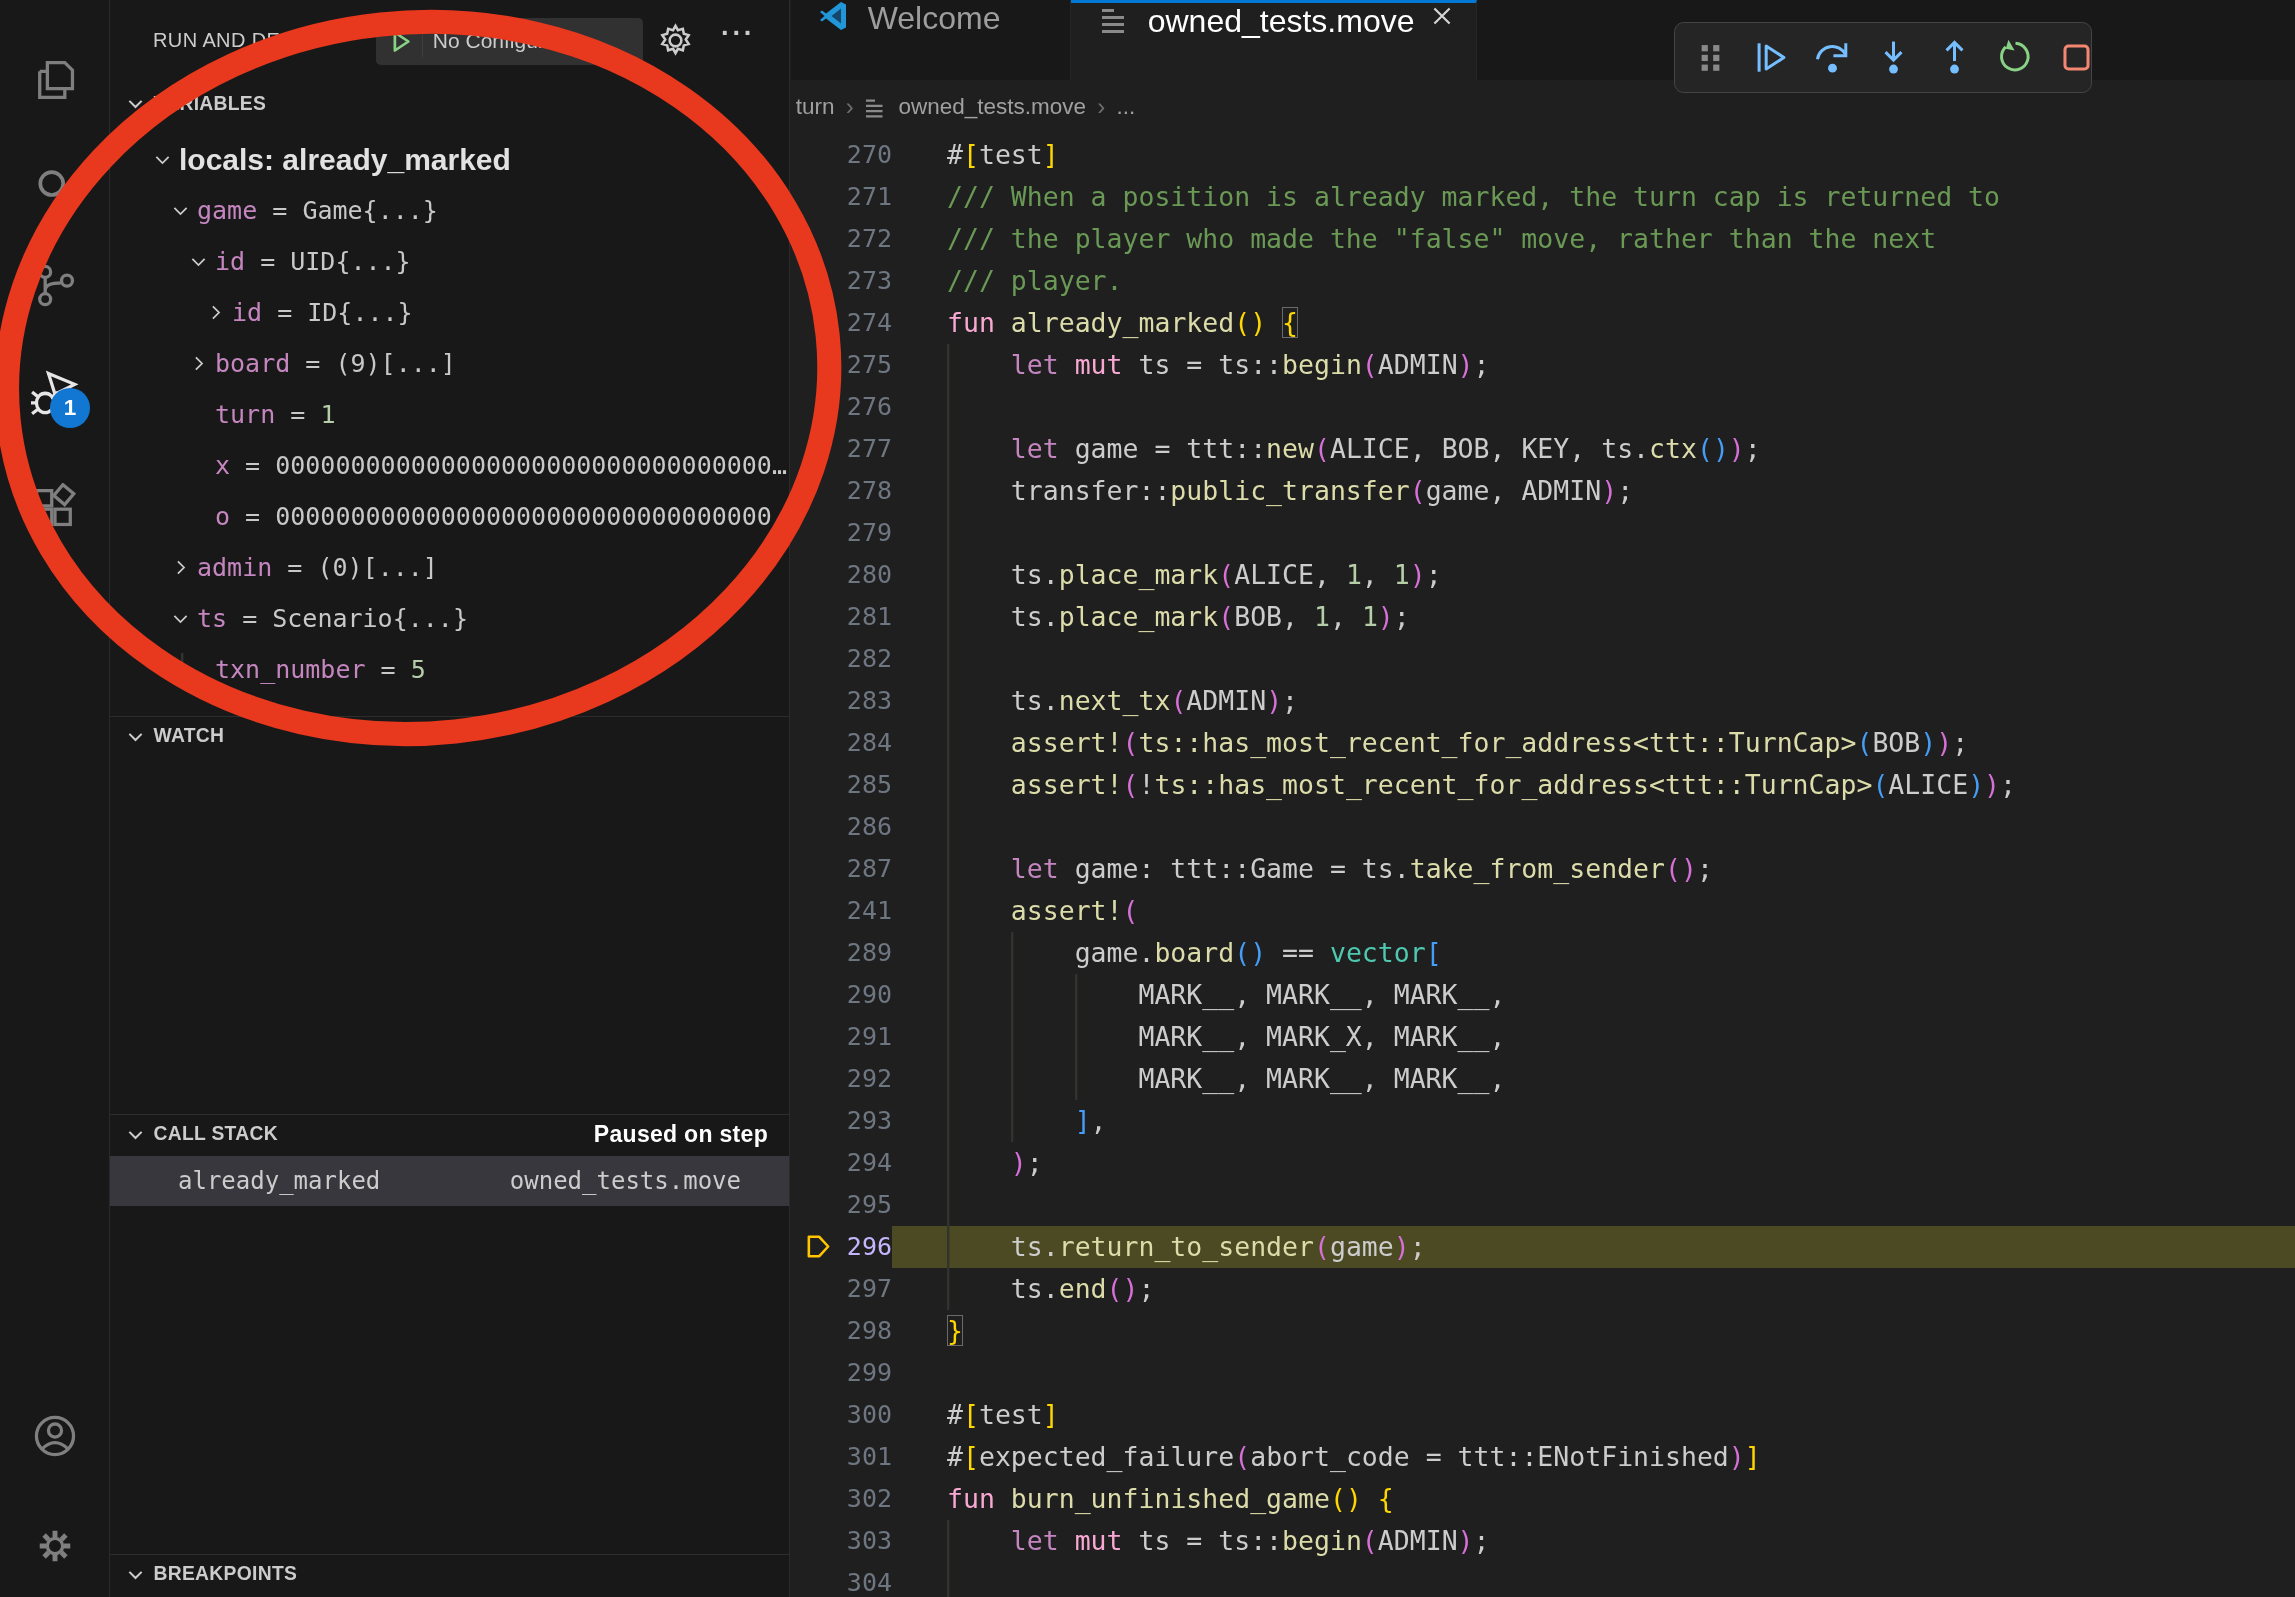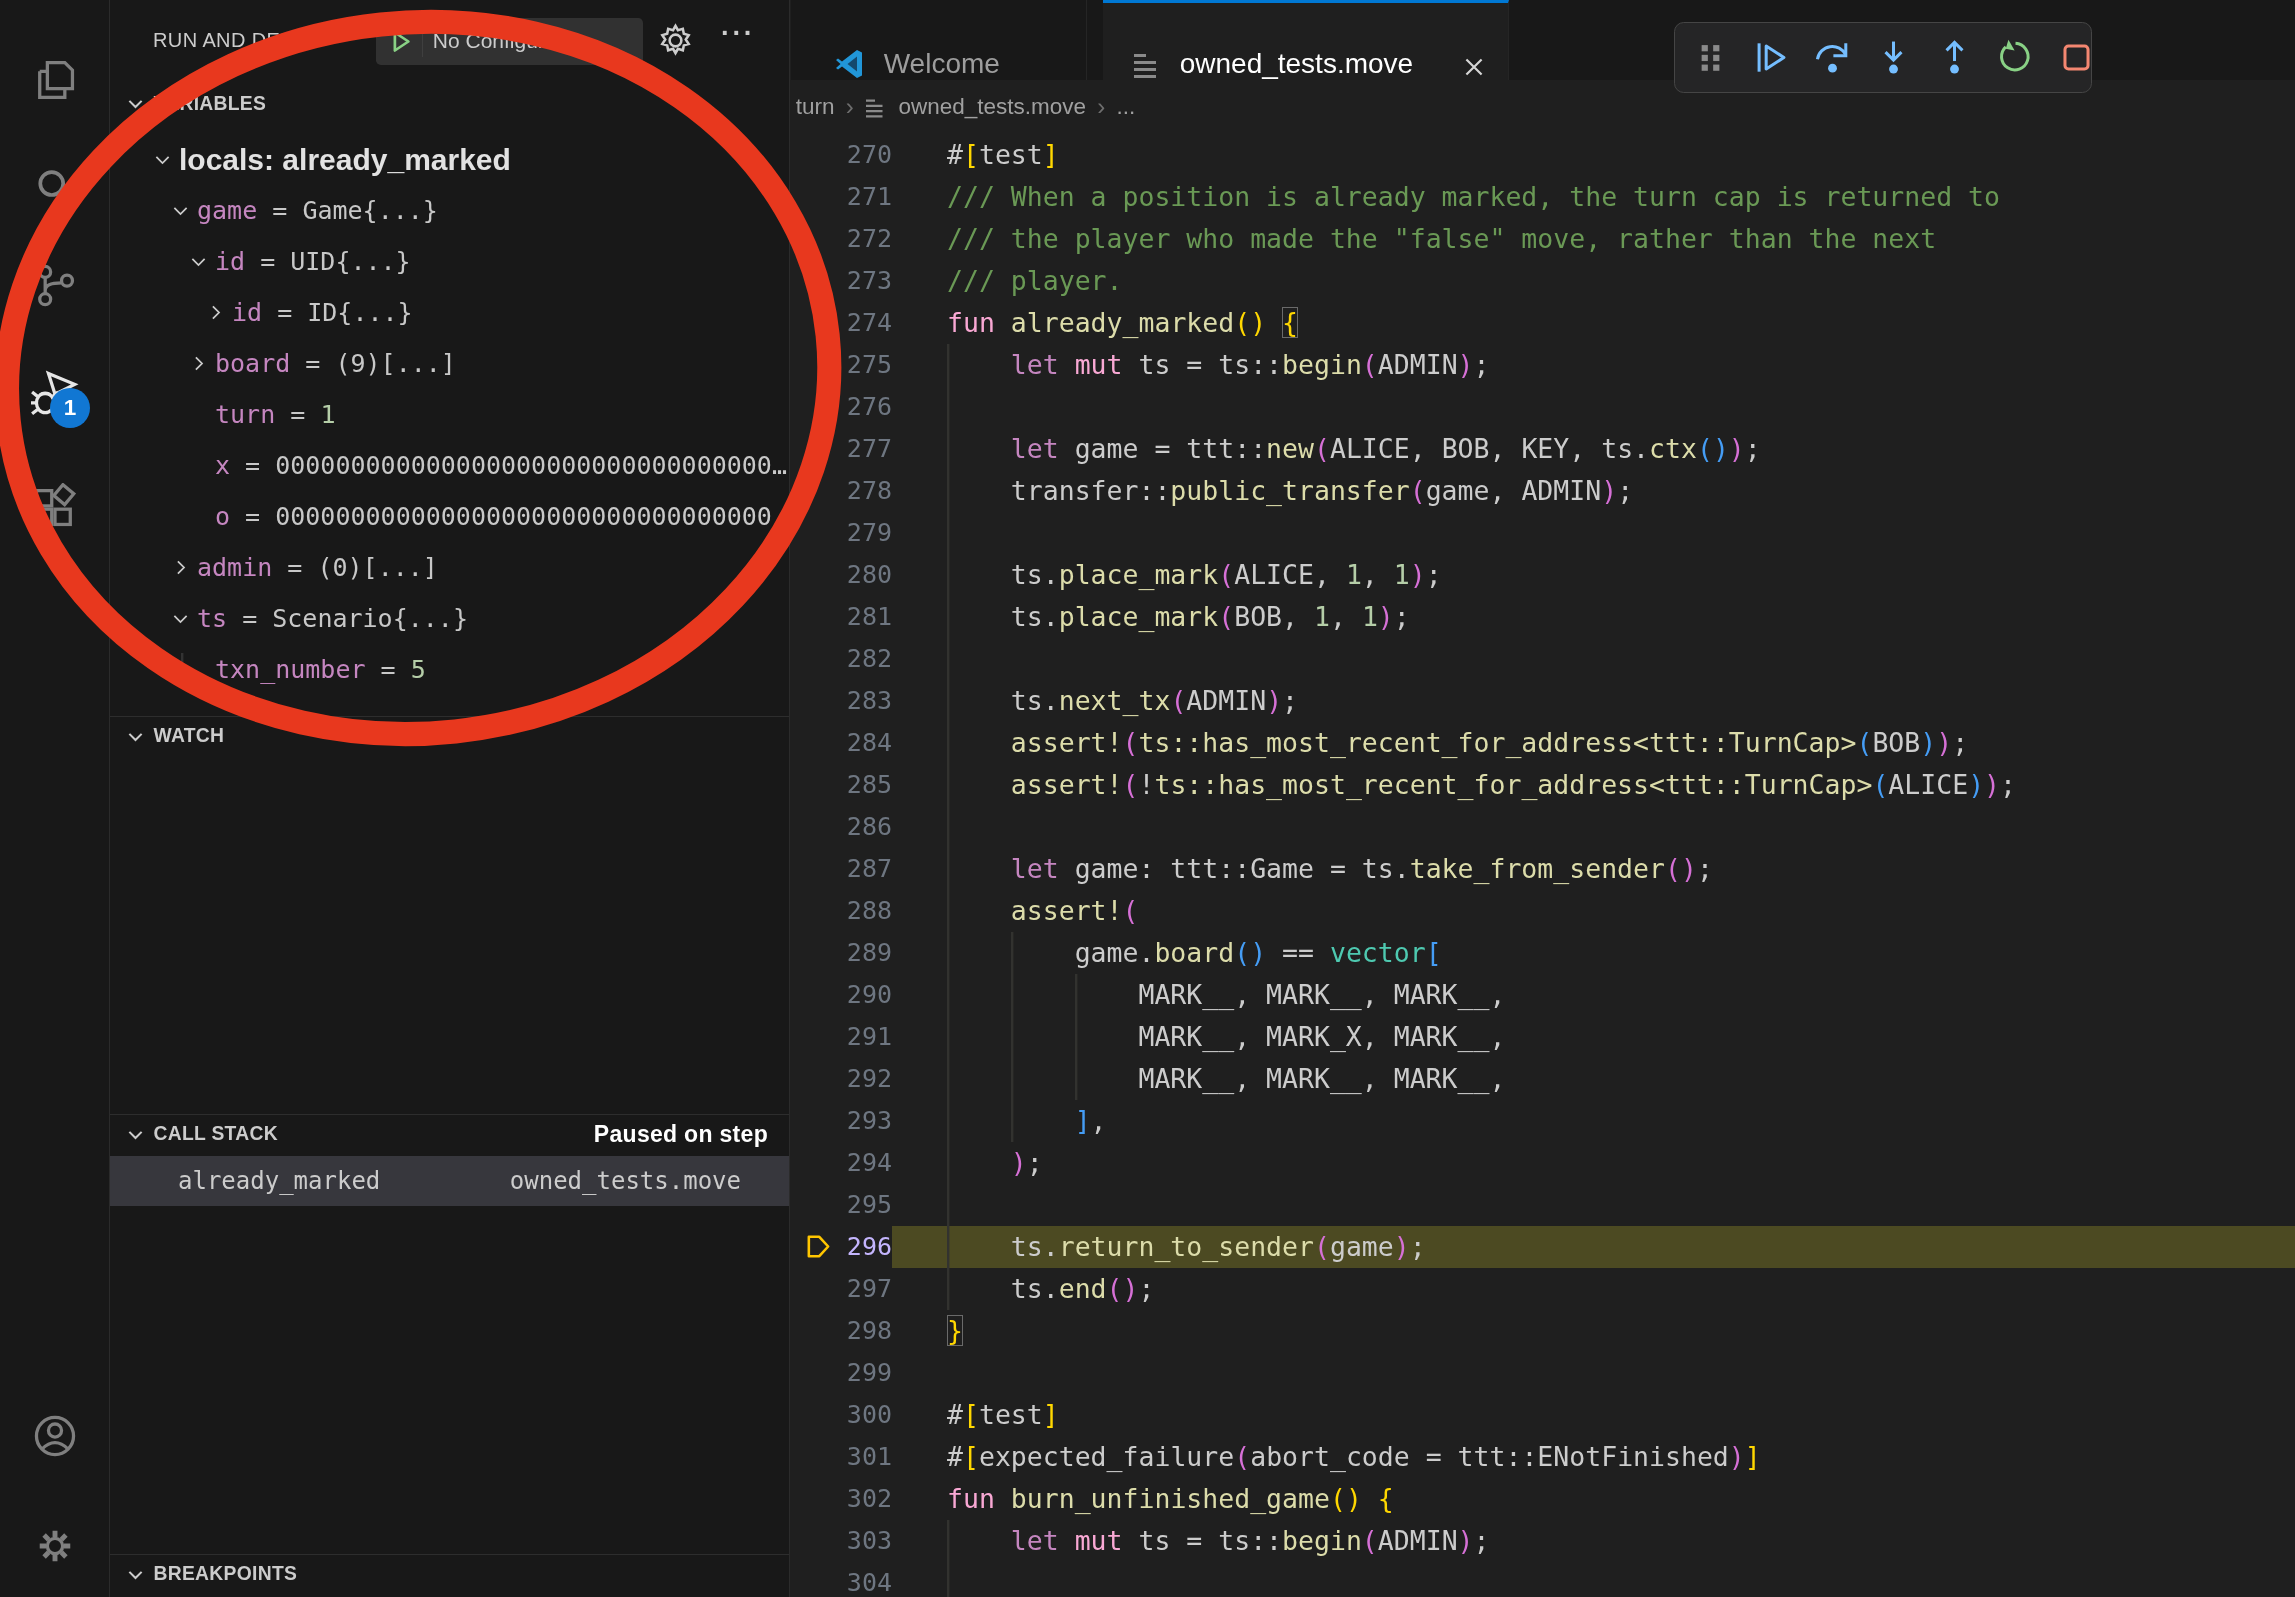--- a/index.html
+++ b/index.html
@@ -52,22 +52,22 @@
 
   .frame { position:absolute; left:0; top:1156px; width:100%; height:50px; background:#37373d;
            display:flex; align-items:center; justify-content:space-between;
            font-family:"DejaVu Sans Mono", monospace; font-size:24px; color:#cccccc; }
   .fname { margin-left:68px; }
   .ffile { margin-right:48px; }
 
   
   .editor { position:absolute; left:791px; top:0; right:0; height:1597px; background:#1f1f1f; }
   .tabbar { position:absolute; left:0; top:0; right:0; height:80px; background:#181818; display:flex; }
-  .tab { height:80px; display:flex; align-items:flex-end; border-right:0.8px solid #252525;
-         font-size:28px; color:#9d9d9d; position:relative;margin-left:16px; }
+  .tab { height:80px; display:flex; align-items:flex-start; border-right:0.8px solid #252525;
+         font-size:32px; color:#9d9d9d; position:relative; }
   .tab.welcome { width:280px; }
   .tab.active { width:406px; background:#1f1f1f; color:#ffffff; border-top:3.2px solid #0078d4; }
   .tab .tab-icon { width:32px; height:32px; margin:0 17.7px 0 27px; flex:none; }
   .tab .close { position:absolute; right:21px; width:26px; height:26px; }
 
   .breadcrumb { position:absolute; left:0; top:80px; right:0; height:53px; background:#1f1f1f;
                 display:flex; align-items:center; color:#a0a0a0; font-size:22.5px; }
   .breadcrumb .bc-item { margin:0 4.8px; }
   .breadcrumb .bc-sep { margin:0 6.4px; color:#6e6e6e; font-size:24px; }
   .breadcrumb .bc-icon { width:24px; height:24px; margin:0 6.4px 0 3.2px; }
@@ -316,21 +316,21 @@
         <div class="line"><span class="gutter">278</span><span class="lcontent"><span class="tok g">    </span><span class="tok p">transfer::</span><span class="tok f">public_transfer</span><span class="tok b2">(</span><span class="tok p">game, ADMIN</span><span class="tok b2">)</span><span class="tok p">;</span></span></div>
         <div class="line"><span class="gutter">279</span><span class="lcontent"><span class="tok g">    </span></span></div>
         <div class="line"><span class="gutter">280</span><span class="lcontent"><span class="tok g">    </span><span class="tok p">ts.</span><span class="tok f">place_mark</span><span class="tok b2">(</span><span class="tok p">ALICE, </span><span class="tok n">1</span><span class="tok p">, </span><span class="tok n">1</span><span class="tok b2">)</span><span class="tok p">;</span></span></div>
         <div class="line"><span class="gutter">281</span><span class="lcontent"><span class="tok g">    </span><span class="tok p">ts.</span><span class="tok f">place_mark</span><span class="tok b2">(</span><span class="tok p">BOB, </span><span class="tok n">1</span><span class="tok p">, </span><span class="tok n">1</span><span class="tok b2">)</span><span class="tok p">;</span></span></div>
         <div class="line"><span class="gutter">282</span><span class="lcontent"><span class="tok g">    </span></span></div>
         <div class="line"><span class="gutter">283</span><span class="lcontent"><span class="tok g">    </span><span class="tok p">ts.</span><span class="tok f">next_tx</span><span class="tok b2">(</span><span class="tok p">ADMIN</span><span class="tok b2">)</span><span class="tok p">;</span></span></div>
         <div class="line"><span class="gutter">284</span><span class="lcontent"><span class="tok g">    </span><span class="tok f">assert!</span><span class="tok b2">(</span><span class="tok f">ts::has_most_recent_for_address&lt;ttt::TurnCap&gt;</span><span class="tok b3">(</span><span class="tok p">BOB</span><span class="tok b3">)</span><span class="tok b2">)</span><span class="tok p">;</span></span></div>
         <div class="line"><span class="gutter">285</span><span class="lcontent"><span class="tok g">    </span><span class="tok f">assert!</span><span class="tok b2">(</span><span class="tok p">!</span><span class="tok f">ts::has_most_recent_for_address&lt;ttt::TurnCap&gt;</span><span class="tok b3">(</span><span class="tok p">ALICE</span><span class="tok b3">)</span><span class="tok b2">)</span><span class="tok p">;</span></span></div>
         <div class="line"><span class="gutter">286</span><span class="lcontent"><span class="tok g">    </span></span></div>
         <div class="line"><span class="gutter">287</span><span class="lcontent"><span class="tok g">    </span><span class="tok kc">let</span><span class="tok p"> game: ttt::Game = ts.</span><span class="tok f">take_from_sender</span><span class="tok b2">()</span><span class="tok p">;</span></span></div>
-        <div class="line"><span class="gutter">288</span><span class="lcontent"><span class="tok g">    </span><span class="tok f">assert!</span><span class="tok b2">(</span></span></div>
+        <div class="line"><span class="gutter">241</span><span class="lcontent"><span class="tok g">    </span><span class="tok f">assert!</span><span class="tok b2">(</span></span></div>
         <div class="line"><span class="gutter">289</span><span class="lcontent"><span class="tok g">    </span><span class="tok g">    </span><span class="tok p">game.</span><span class="tok f">board</span><span class="tok b3">()</span><span class="tok p"> == </span><span class="tok t">vector</span><span class="tok b3">[</span></span></div>
         <div class="line"><span class="gutter">290</span><span class="lcontent"><span class="tok g">    </span><span class="tok g">    </span><span class="tok g">    </span><span class="tok p">MARK__, MARK__, MARK__,</span></span></div>
         <div class="line"><span class="gutter">291</span><span class="lcontent"><span class="tok g">    </span><span class="tok g">    </span><span class="tok g">    </span><span class="tok p">MARK__, MARK_X, MARK__,</span></span></div>
         <div class="line"><span class="gutter">292</span><span class="lcontent"><span class="tok g">    </span><span class="tok g">    </span><span class="tok g">    </span><span class="tok p">MARK__, MARK__, MARK__,</span></span></div>
         <div class="line"><span class="gutter">293</span><span class="lcontent"><span class="tok g">    </span><span class="tok g">    </span><span class="tok b3">]</span><span class="tok p">,</span></span></div>
         <div class="line"><span class="gutter">294</span><span class="lcontent"><span class="tok g">    </span><span class="tok b2">)</span><span class="tok p">;</span></span></div>
         <div class="line"><span class="gutter">295</span><span class="lcontent"><span class="tok g">    </span></span></div>
         <div class="line hl"><span class="gutter"><svg class="marker" viewBox="0 0 36 36">
               <path d="M6 6 H19 L30 18 L19 30 H6 Z" fill="none" stroke="#ffc600" stroke-width="3.2" stroke-linejoin="round"></path>
             </svg>296</span><span class="lcontent"><span class="tok g">    </span><span class="tok p">ts.</span><span class="tok f">return_to_sender</span><span class="tok b2">(</span><span class="tok p">game</span><span class="tok b2">)</span><span class="tok p">;</span></span></div>

